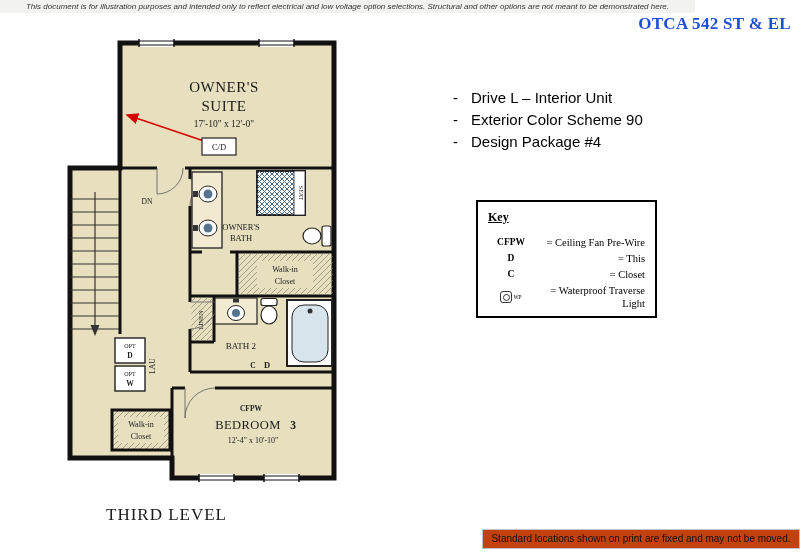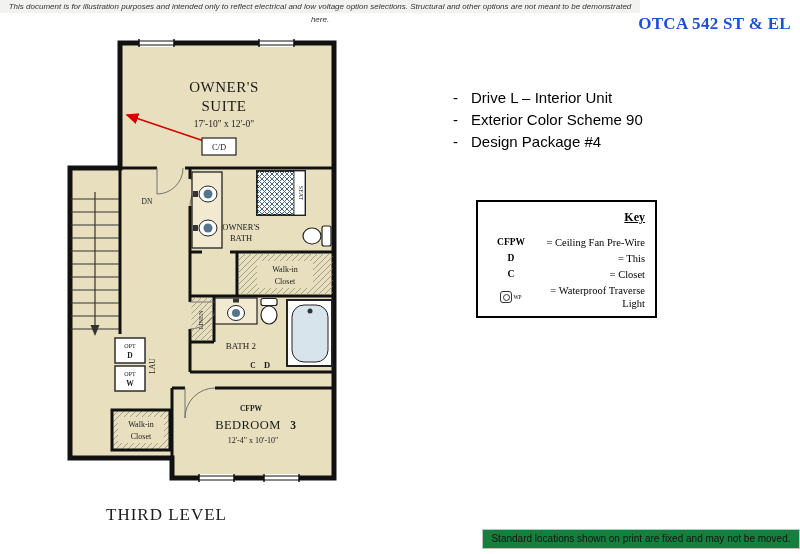--- a/index.html
+++ b/index.html
@@ -1,49 +1,49 @@
 <!DOCTYPE html>
 <html><head>
 <meta charset="utf-8">
 <style>
   * { margin:0; padding:0; box-sizing:border-box; }
   body { width:800px; height:554px; background:#ffffff; position:relative; overflow:hidden;
          font-family:"Liberation Serif", serif; }
   .page { position:absolute; inset:0; }
 
-  .disclaimer { position:absolute; top:0; left:0; width:640px; height:13px;
+  .disclaimer { position:absolute; top:0; left:0; width:695px; height:13px;
     background:#f2f2f0; font-family:"Liberation Sans", sans-serif; font-style:italic;
     font-size:8px; line-height:13px; text-align:center; color:#333; }
 
   .plan-code { position:absolute; top:14px; right:9px; color:#1d4ed8;
     font-family:"Liberation Serif", serif; font-size:17px; font-weight:600; letter-spacing:.3px; }
 
   .options { position:absolute; left:453px; top:87px; font-family:"Liberation Sans", sans-serif;
     font-size:15px; color:#000; }
   .opt-row { display:grid; grid-template-columns:18px auto; line-height:22px; }
 
   .keybox { position:absolute; left:476px; top:200px; width:181px; height:118px;
     border:2px solid #000; background:#fff; padding:8px 10px; }
-  .key-title { text-align:right; font-size:12px; font-weight:600; text-decoration:underline;
+  .key-title { text-align:left; font-size:12px; font-weight:600; text-decoration:underline;
     font-family:"Liberation Serif", serif; }
   .key-entries { margin-top:11px; display:grid; grid-template-columns:46px 1fr; row-gap:3px;
     font-size:10.5px; font-family:"Liberation Serif", serif; color:#000; }
   .key-sym { text-align:center; font-weight:bold; font-size:9.5px; line-height:13px; }
   .key-desc { line-height:13px;text-align:right; }
   .wp-cell { display:flex; align-items:center; justify-content:center; gap:1px; }
   .wp-box { width:12px; height:12px; border:1px solid #333; border-radius:3px;
     display:flex; align-items:center; justify-content:center; }
   .wp-circle { width:7px; height:7px; border:1px solid #333; border-radius:50%; }
   .wp-text { font-size:5.5px; font-weight:normal; }
 
   .level-label { position:absolute; left:106px; top:505px; width:220px; 
     font-size:17px; letter-spacing:1px; color:#1a1a1a; font-family:"Liberation Serif", serif; }
 
   .footer-bar { position:absolute; left:482px; top:529px; width:318px; height:20px;
-    background:#15803d; border:1px solid #c2c2c2; font-family:"Liberation Sans", sans-serif;
+    background:#c2410c; border:1px solid #c2c2c2; font-family:"Liberation Sans", sans-serif;
     font-size:10px; line-height:18px; text-align:center; color:#111; }
 
   svg text { font-family:"Liberation Serif", serif; fill:#1a1a1a; }
 </style>
 </head>
 <body>
 
 <div class="page">
 
   <div class="disclaimer">This document is for illustration purposes and intended only to reflect electrical and low voltage option selections.  Structural and other options are not meant to be demonstrated here.</div>

